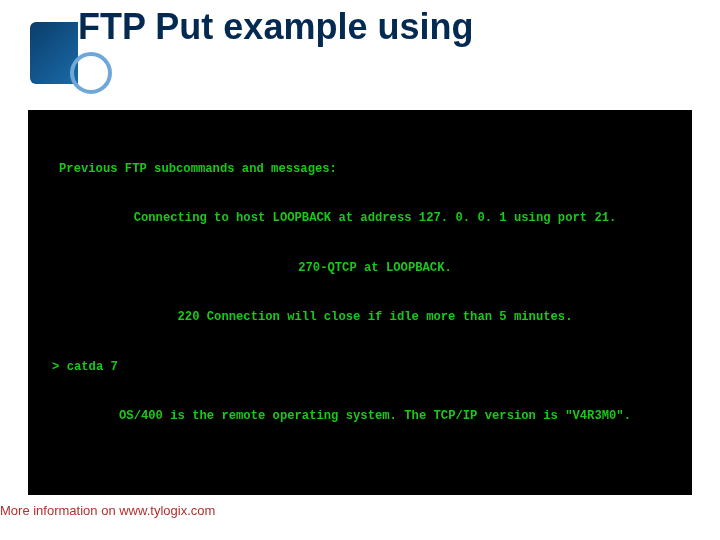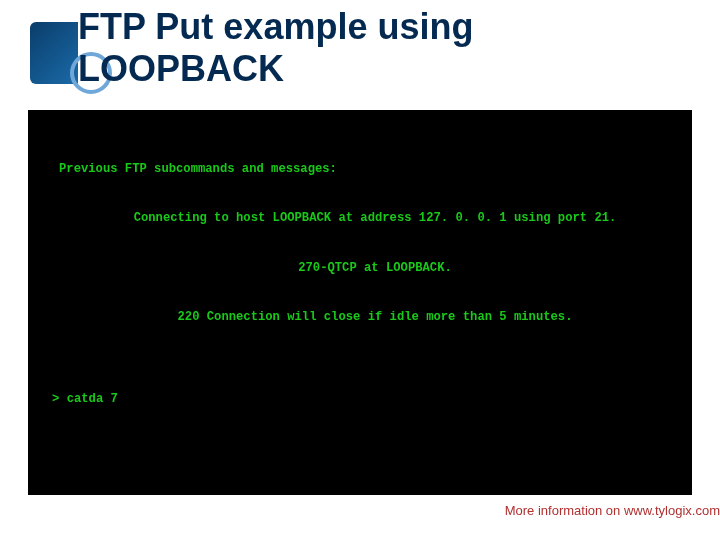--- a/index.html
+++ b/index.html
@@ -54,51 +54,51 @@
     font-family: "Courier New", Courier, monospace;
     font-size: 12.2px;
     line-height: 1.35;
     padding: 18px 14px 12px 14px;
     box-sizing: border-box;
     font-weight: bold;
     z-index: 1;
   }
   .terminal .msgs { white-space: pre; }
   .indent1 { padding-left: 30px; display: block; text-align: center; }
-  .indent0 { padding-left: 10px; display: block; margin-top: 32px; }
+  .indent0 { padding-left: 10px; display: block; }
   .hdr     { padding-left: 17px; display: block; }
   .footer {
     position: absolute;
     left: 0;
     bottom: 22px;
     width: 100%;
-    text-align: right;
+    text-align: left;
     font-size: 13px;
     color: #b03030;
     z-index: 3;
   }
 </style>
 </head>
 <body>
 
 <div class="decor"></div>
 <div class="decor2"></div>
 
 <h1 class="title">
   <span>FTP Put example using</span><br>
-  <span>LOOPBACK</span>
 </h1>
 
 <div class="terminal">
   <div class="msgs">
     <span class="hdr">Previous FTP subcommands and messages:</span>
     <span class="indent1">Connecting to host LOOPBACK at address 127. 0. 0. 1 using port 21.</span>
     <span class="indent1">270-QTCP at LOOPBACK.</span>
     <span class="indent1">220 Connection will close if idle more than 5 minutes.</span>
     <span class="indent0">&gt; catda 7</span>
+    <span class="indent1">OS/400 is the remote operating system. The TCP/IP version is "V4R3M0".</span>
     
     
     
     
     
     
     
   </div>
 
 </div>

